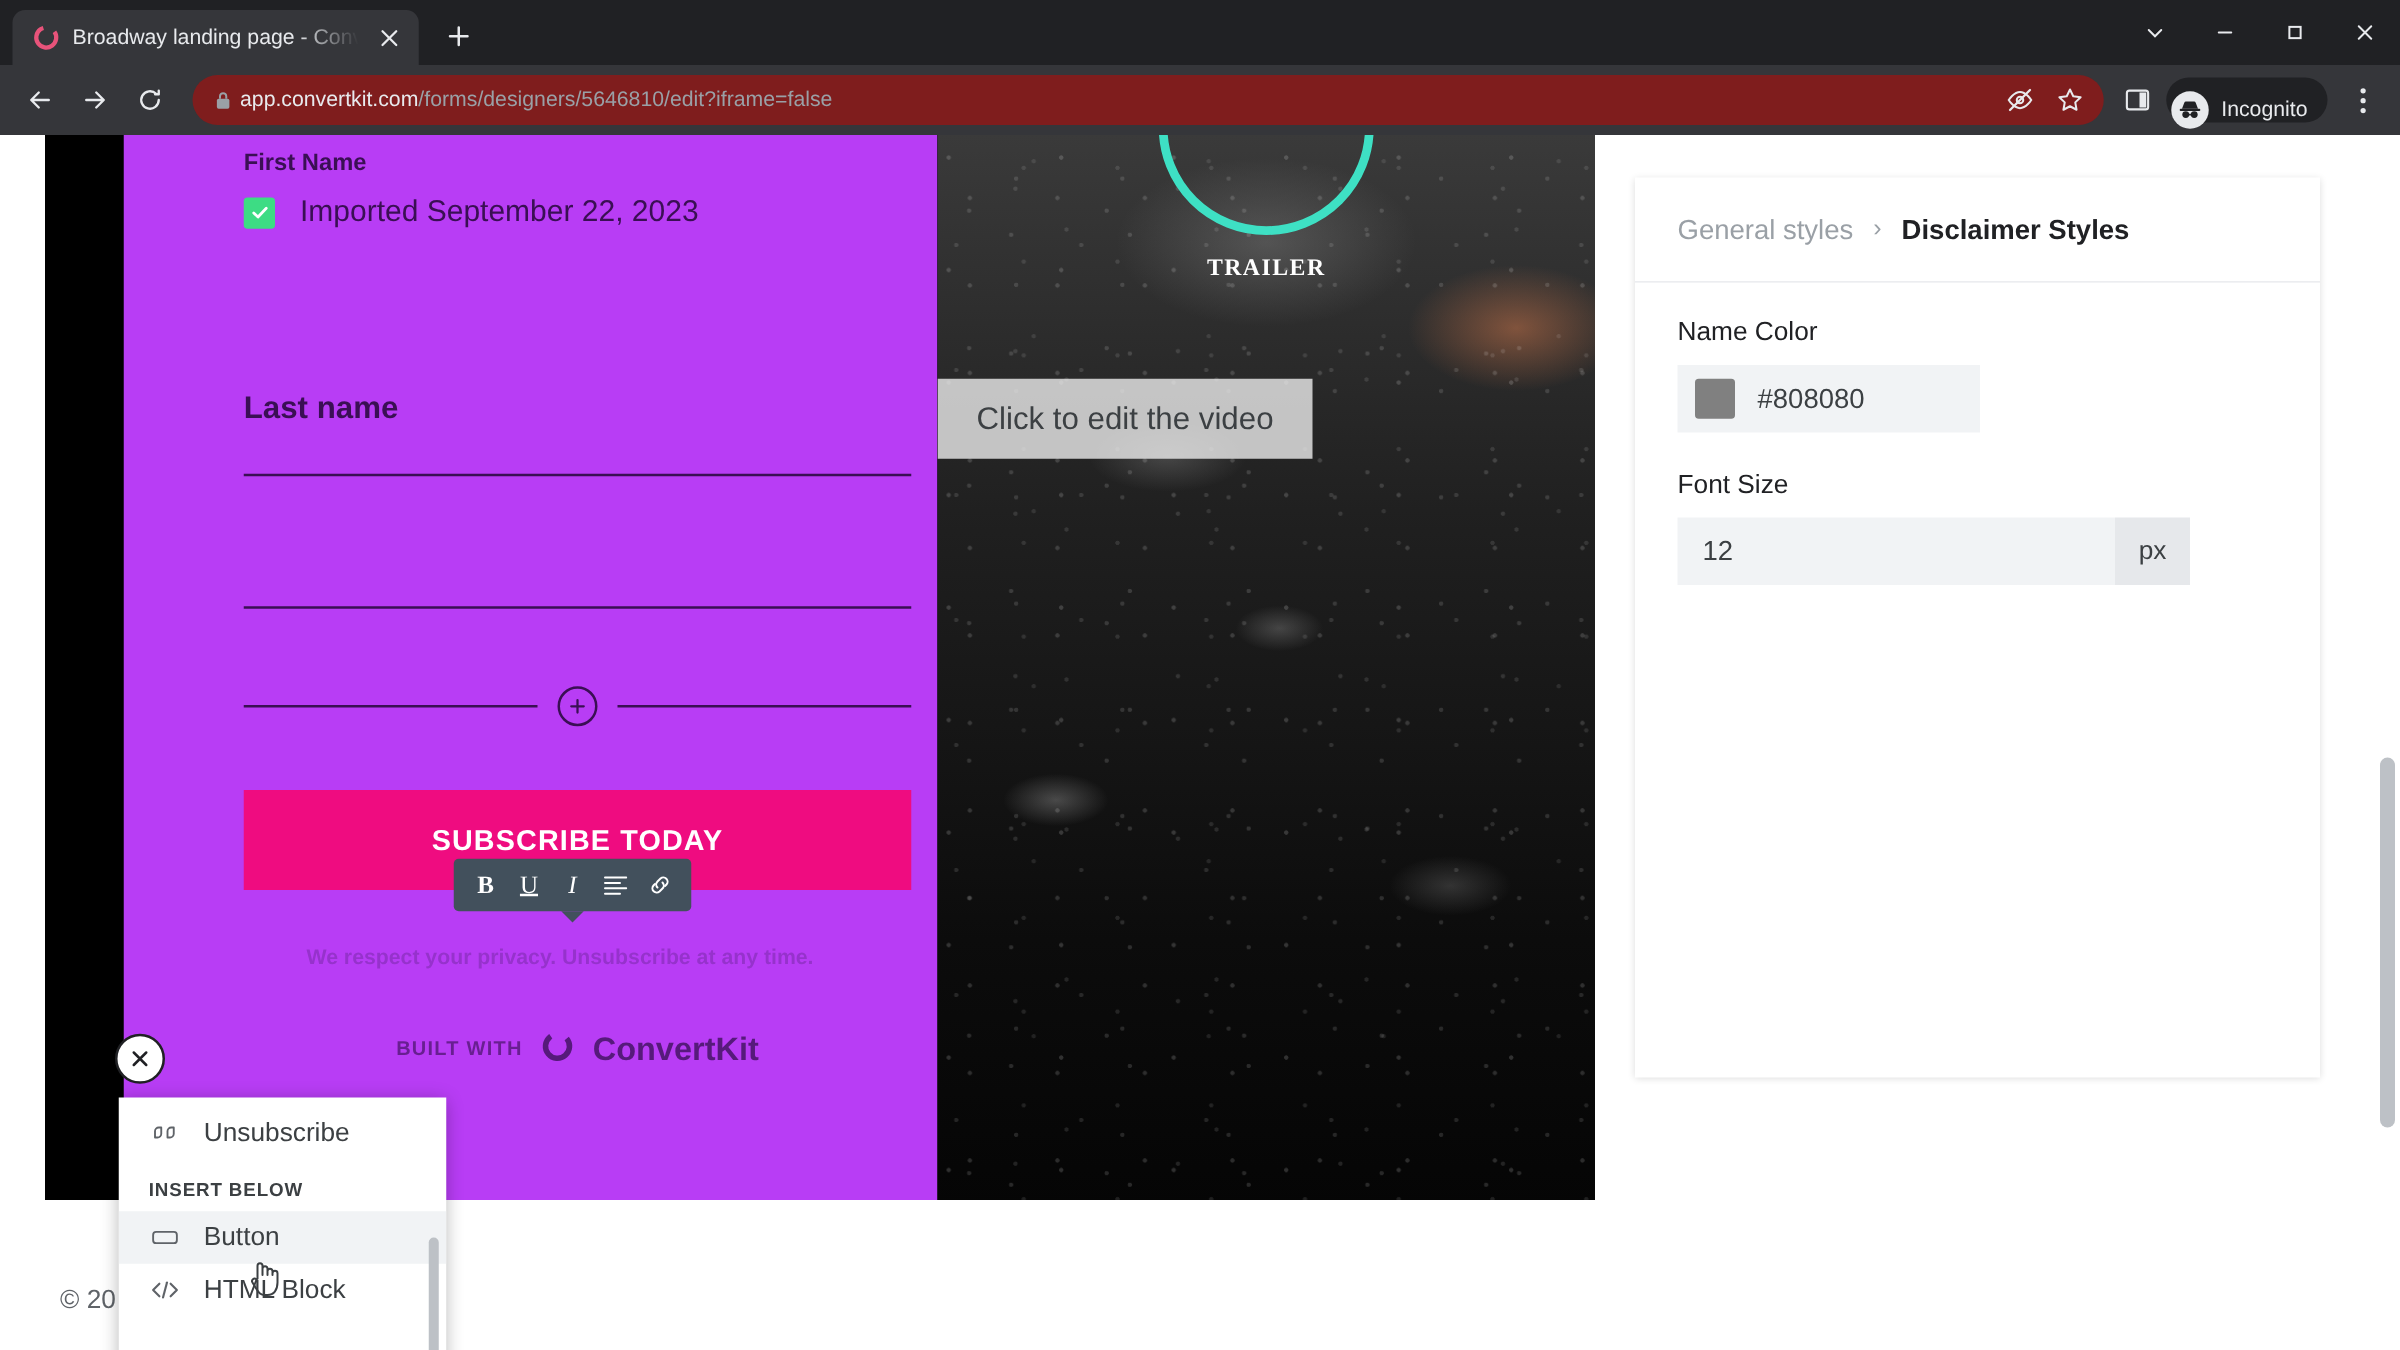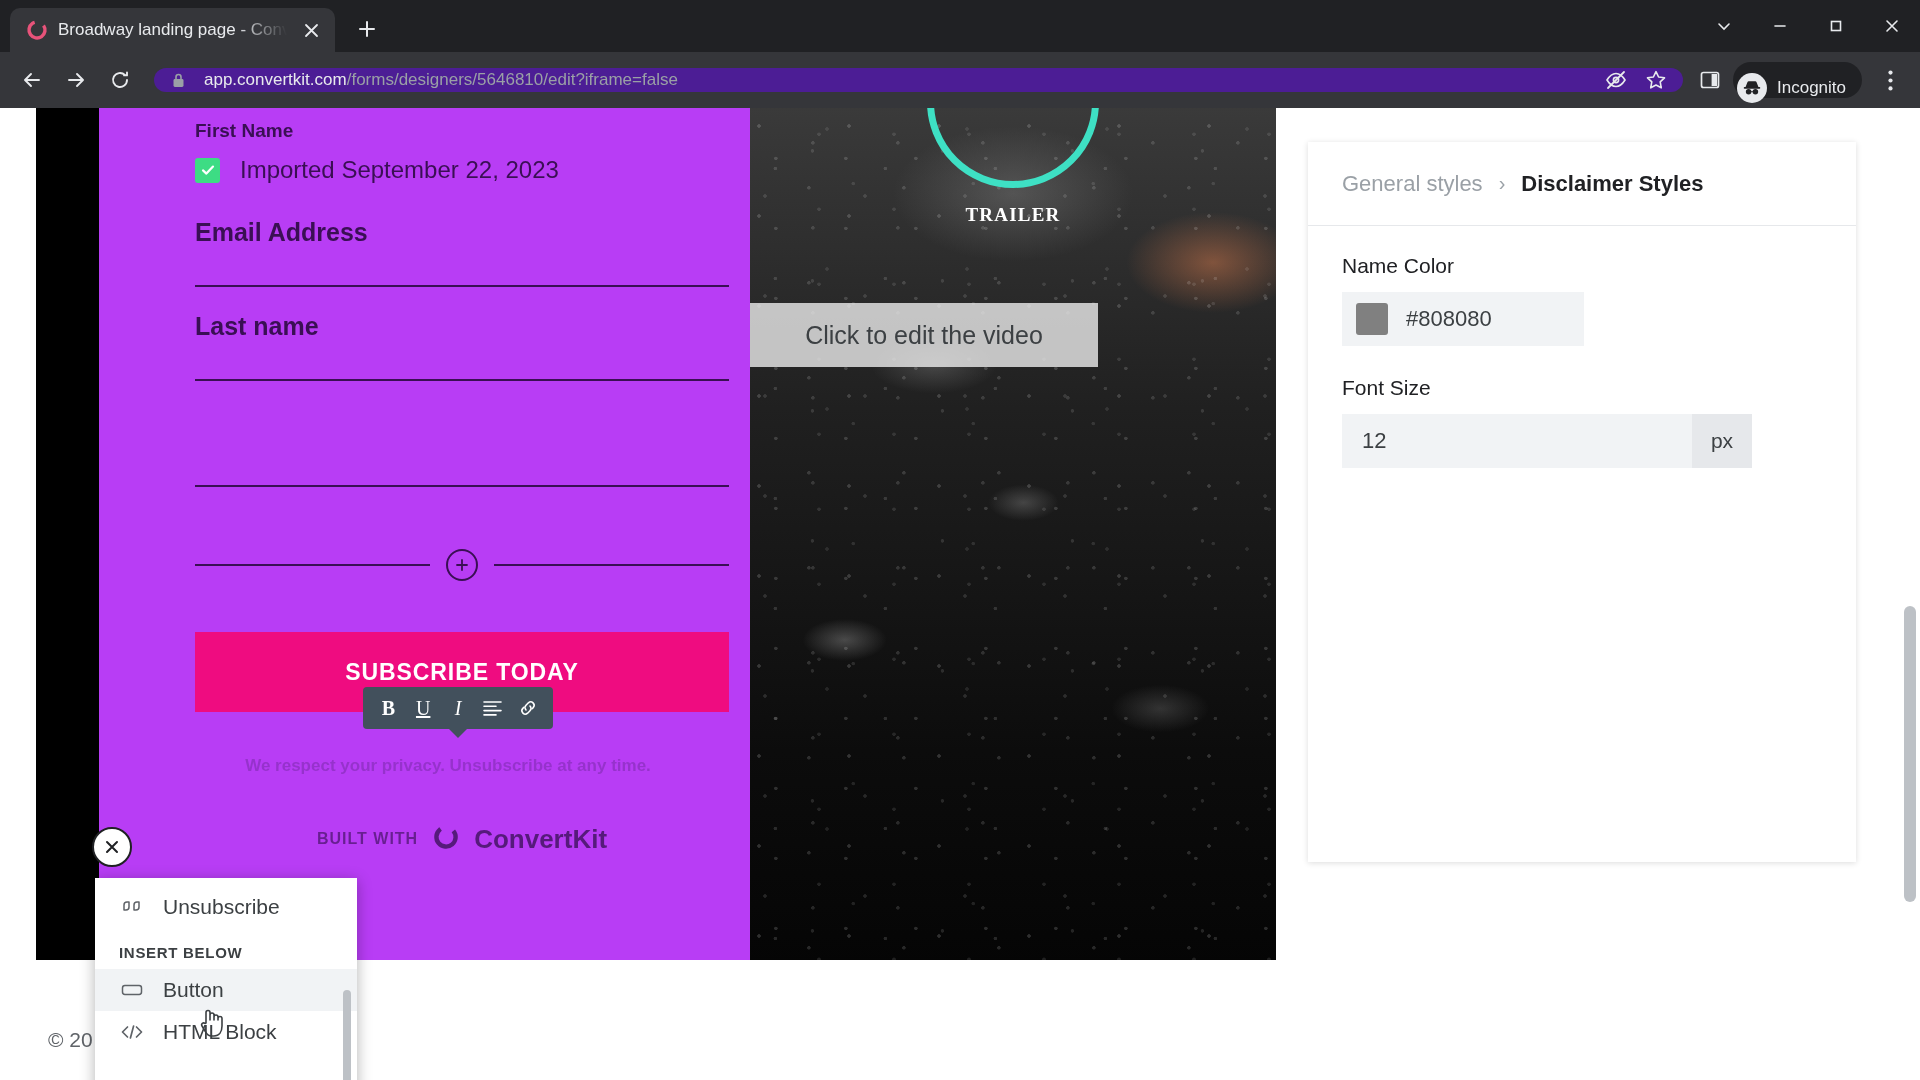--- a/index.html
+++ b/index.html
@@ -35,22 +35,22 @@
   .newtab {
     width: 40px; height: 40px; margin-left: 12px; margin-bottom: 3px; color: #e8eaed;
     display: flex; align-items: center; justify-content: center; border-radius: 50%;
   }
   .winctrls { margin-left: auto; display: flex; align-items: center; height: 52px; }
   .winctrl { width: 56px; height: 52px; display: flex; align-items: center; justify-content: center; color: #e8eaed; }
 
   .toolbar { height: 56px; background: #35363a; display: flex; align-items: center; padding: 0 12px; gap: 4px; }
   .navbtn { width: 40px; height: 40px; border-radius: 50%; display: flex; align-items: center; justify-content: center; color: #e8eaed; flex: 0 0 40px; }
   .omnibox {
-    flex: 1; height: 24px; background: #4c1d95; border-radius: 20px;
-    display: flex; align-items: center; padding: 0 14px; margin: 0 10px; gap: 16px; min-width: 0;
+    flex: 1; height: 40px; background: #7f1d1d; border-radius: 20px;
+    display: flex; align-items: center; padding: 0 14px; margin: 0 10px; gap: 4px; min-width: 0;
   }
   .omni-lock { width: 20px; height: 20px; flex: 0 0 20px; color: #9aa0a6; display: flex; align-items: center; justify-content: center; }
   .url { font-size: 17px; color: #9aa0a6; white-space: nowrap; overflow: hidden; }
   .url b { color: #e8eaed; font-weight: 400; }
   .omni-right { margin-left: auto; display: flex; align-items: center; gap: 14px; color: #e8eaed; }
   .tb-icon { width: 26px; height: 26px; display: flex; align-items: center; justify-content: center; color: #e8eaed; }
   .incognito-pill {
     display: flex; align-items: center; gap: 10px; background: #202124;
     border-radius: 18px; height: 36px; padding: 16px 16px 0 4px; margin-left: 6px;
   }
@@ -106,21 +106,21 @@
     position: absolute; left: 50%; top: -92px; transform: translateX(-50%);
     width: 172px; height: 172px; border-radius: 50%;
     border: 7px solid #3ee0c4;
   }
   .watch-title {
     position: absolute; left: 0; right: 0; top: 95px; text-align: center;
     color: #fff; font-family: "Liberation Serif", serif; font-weight: bold;
     font-size: 19px; letter-spacing: 1.2px; line-height: 1.25;
   }
   .click-edit-overlay {
-    position: absolute; left: 0px; top: 195px; width: 348px; height: 64px;
+    position: absolute; left: 0px; top: 195px; width: 300px; height: 64px;
     background: rgba(236,236,236,.80);
     display: flex; align-items: center; justify-content: center;
     color: #3c4043; font-size: 25px;
   }
 
   
   .f-label { color: #3a0f54; }
   .first-name-label { position: absolute; left: 96px; top: 12px; font-size: 19px; font-weight: bold; }
   .imported-row { position: absolute; left: 96px; top: 48px; display: flex; align-items: center; gap: 20px; }
   .checkbox {
@@ -377,24 +377,20 @@
 
         <div class="imported-row">
           <span class="checkbox">
             <svg width="16" height="16" viewBox="0 0 16 16">
                 <path d="M3 8.4 L6.4 11.6 L13 4.6" stroke="#fff" stroke-width="2.2" fill="none" stroke-linecap="round" stroke-linejoin="round"></path>
               </svg>
           </span>
           <span class="imported-text">Imported September 22, 2023</span>
         </div>
 
-        <div class="field" style="top:110px">
-          <div class="field-label">Email Address</div>
-          <div class="field-line"></div>
-        </div>
 
         <div class="field" style="top:204px">
           <div class="field-label">Last name</div>
           <div class="field-line"></div>
         </div>
 
         <div class="field-line-plain" style="top:377px"></div>
 
         <div class="divider-plus">
           <span class="ln"></span>

